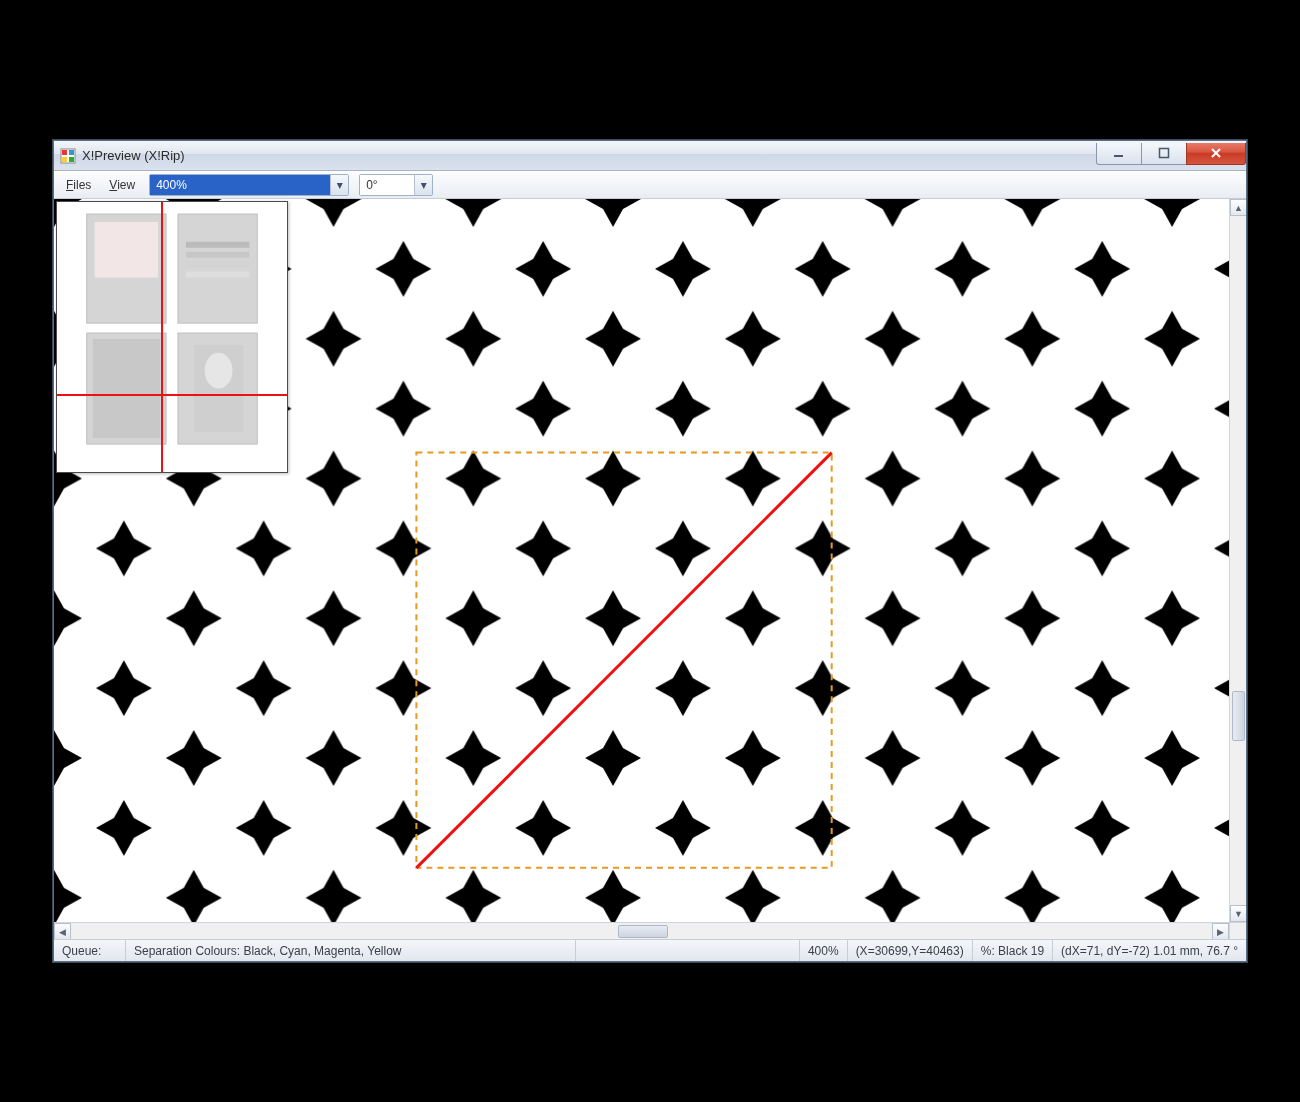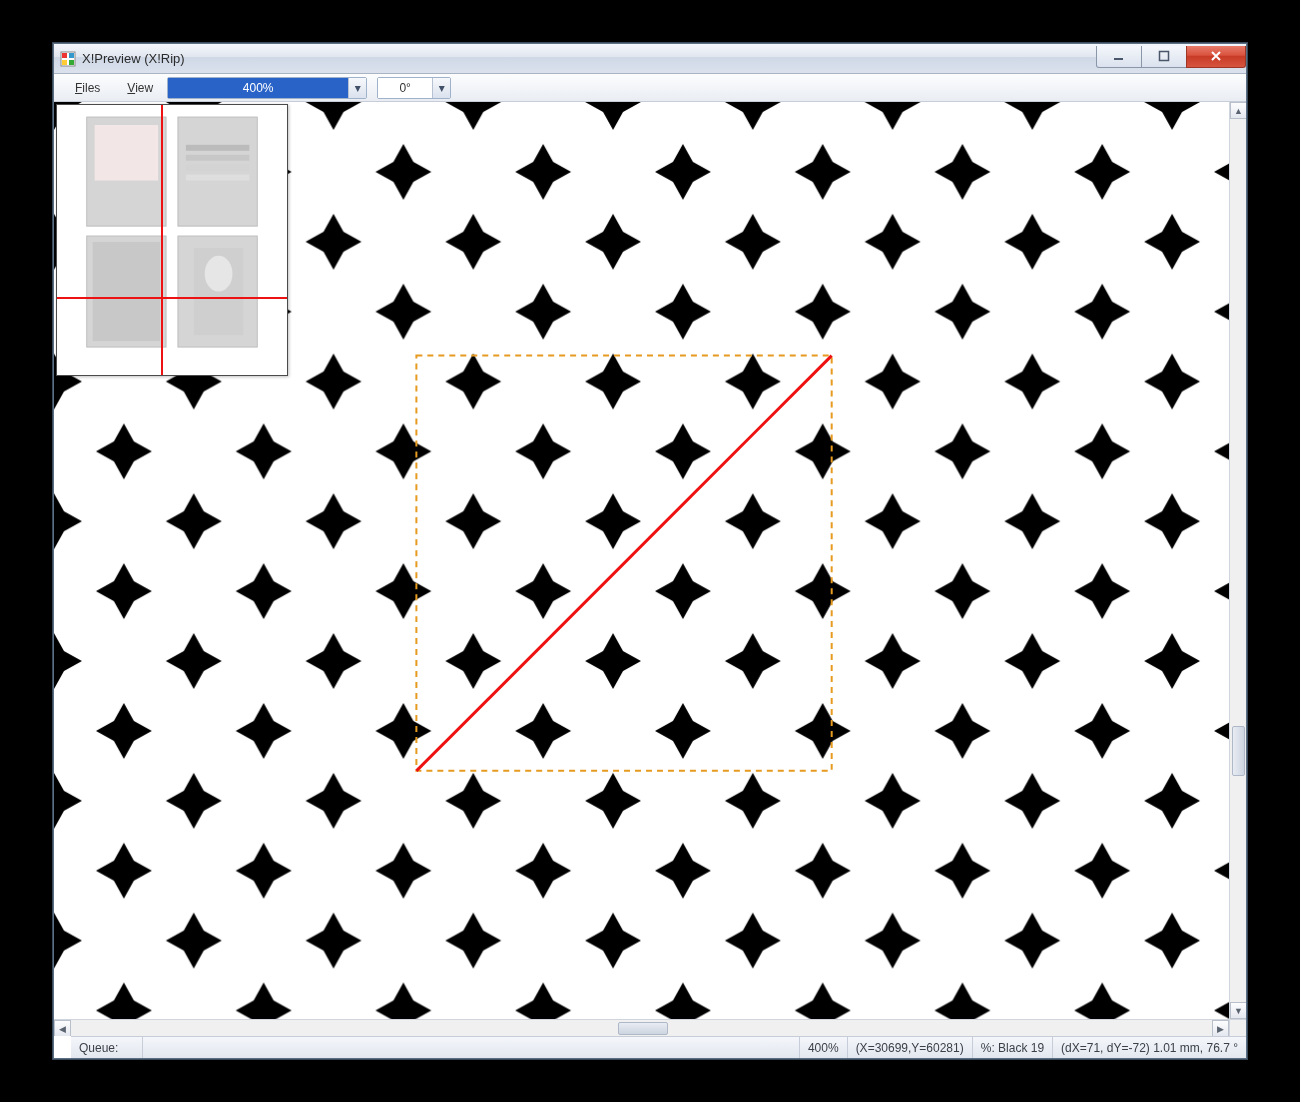--- a/index.html
+++ b/index.html
@@ -1,28 +1,27 @@
 <!DOCTYPE html>
 <html><head>
 <meta charset="utf-8">
 <style>
   * { box-sizing: border-box; margin: 0; padding: 0; }
   html, body { width: 1300px; height: 1102px; overflow: hidden; font-family: "Segoe UI", Tahoma, sans-serif; font-size: 12px; }
   body { background: #000; display: flex; align-items: center; justify-content: center; }
 
   .window {
     width: 1194px;
-    height: 1016px;
+    height: 822px;
     background: #fff;
     border: 1px solid #5b6f84;
     box-shadow: 0 0 0 1px #3b4b5c;
     display: flex;
     flex-direction: column;
     position: relative;
-    text-align: center;
   }
 
   
   .titlebar {
     height: 30px;
     background: linear-gradient(to bottom, #f3f6fb 0%, #e1e6ef 45%, #cfd8e6 46%, #dbe2ee 100%);
     border-bottom: 1px solid #a8b4c4;
     display: flex;
     align-items: center;
     padding: 0 0 0 6px;
@@ -58,21 +57,21 @@
   .toolbar {
     height: 28px;
     background: linear-gradient(to bottom, #fdfdfe, #e9edf3);
     border-bottom: 1px solid #c6cdd8;
     display: flex;
     align-items: center;
     padding: 0 8px;
     gap: 10px;
     color: #333;
   }
-  .toolbar .menu-item { padding: 2px 4px; cursor: default; margin-left: 9px; }
+  .toolbar .menu-item { padding: 2px 4px; cursor: default; }
   .toolbar .menu-item .ul { text-decoration: underline; }
   .combo {
     display: flex; align-items: center;
     height: 22px;
     border: 1px solid #9fb2cc;
     background: #fff;
     border-radius: 2px;
   }
   .combo.zoom { width: 200px; }
   .combo.angle { width: 74px; }
@@ -168,21 +167,20 @@
 
   
   .statusbar {
     height: 22px;
     background: linear-gradient(to bottom, #f4f6fa, #e2e7ef);
     border-top: 1px solid #c6cdd8;
     display: flex;
     align-items: center;
     color: #3a3f48;
     font-size: 12px;
-    margin-left: 17px;
   }
   .statusbar .cell {
     padding: 0 8px;
     border-right: 1px solid #c6cdd8;
     height: 100%;
     display: flex;
     align-items: center;
     white-space: nowrap;
   }
   .statusbar .cell.grow { flex: 0 0 auto; }
@@ -297,20 +295,21 @@
     <div class="hscroll">
       <div class="btn left">◀</div>
       <div class="thumb"></div>
       <div class="btn right">▶</div>
     </div>
     <div class="corner"></div>
   </div>
 
   <div class="statusbar">
     <div class="cell" style="width:72px">Queue:</div>
+    <div class="cell grow" style="width:450px">Separation Colours: Black, Cyan, Magenta, Yellow</div>
     <div class="spacer-cell"></div>
     <div class="cell">400%</div>
-    <div class="cell">(X=30699,Y=60281)</div>
+    <div class="cell">(X=30699,Y=40463)</div>
     <div class="cell">%: Black 19</div>
     <div class="cell" style="border-right:none">(dX=71, dY=-72) 1.01 mm, 76.7 °</div>
   </div>
 
 </div>
 
 </body></html>

